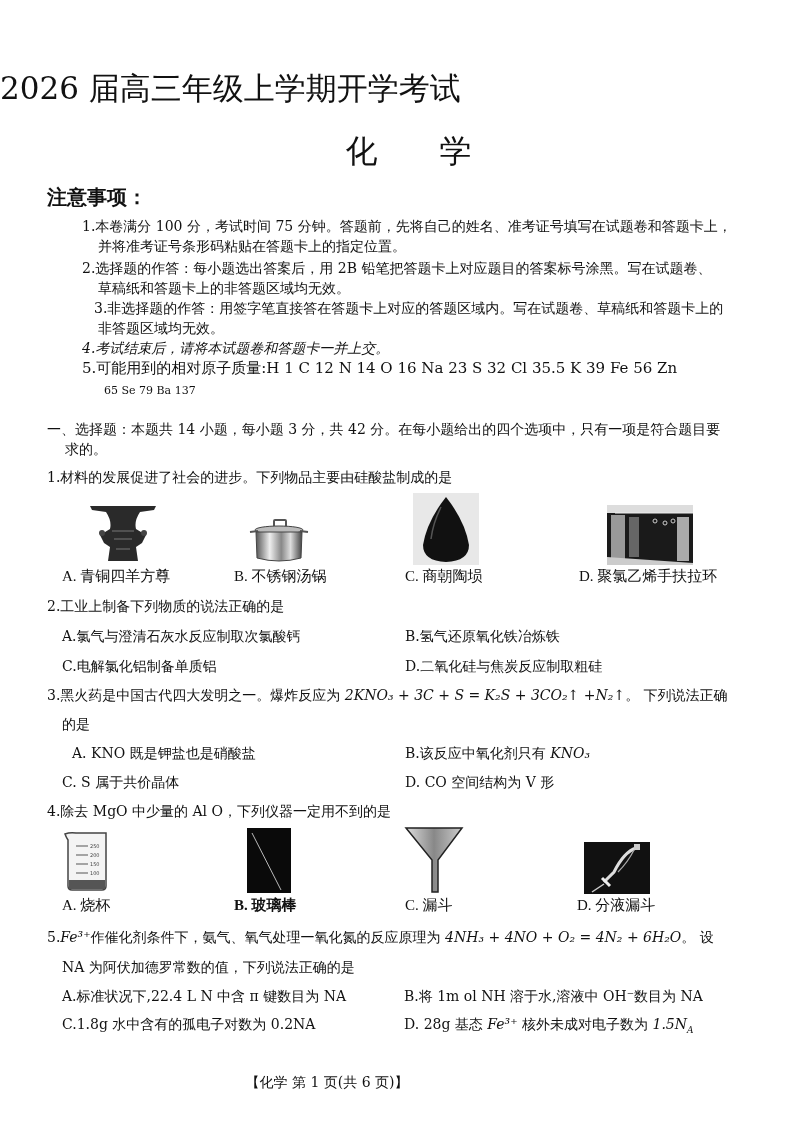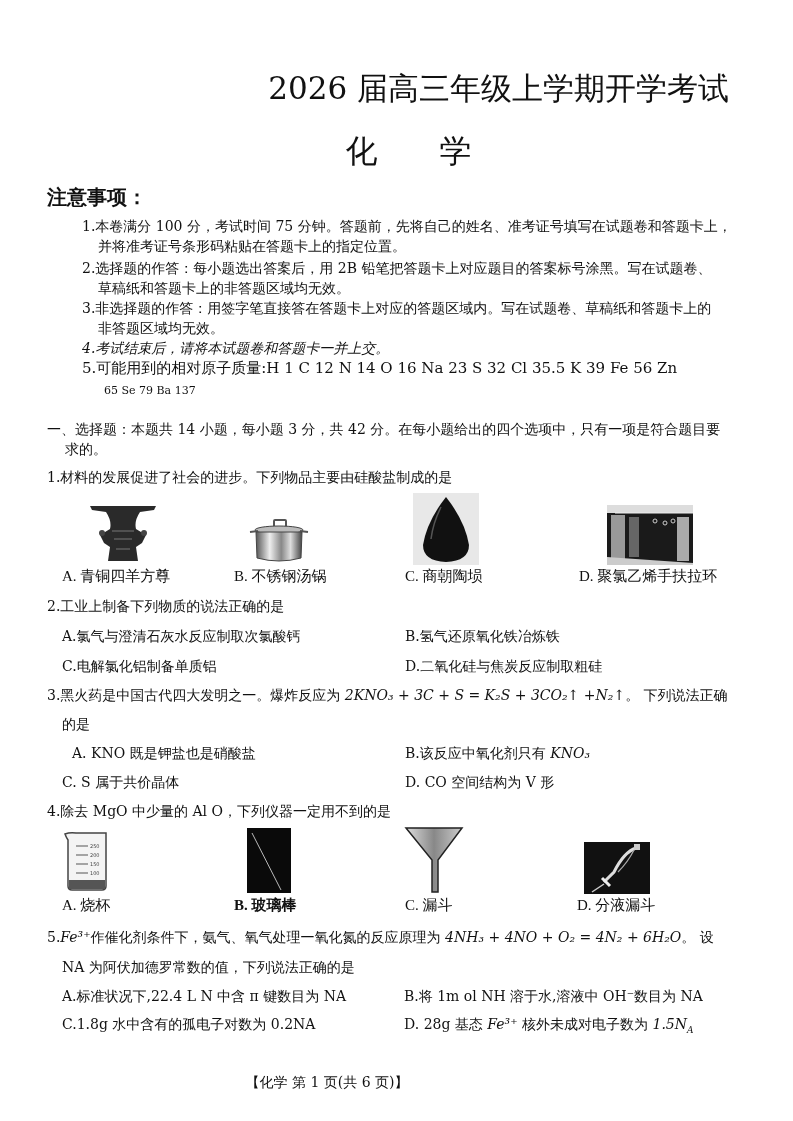--- a/index.html
+++ b/index.html
@@ -1,19 +1,19 @@
 <!DOCTYPE html>
 <html><head>
 <meta charset="utf-8">
 <style>
   html, body { margin: 0; padding: 0; background: #ffffff; }
   body { width: 793px; height: 1121px; position: relative; overflow: hidden;
          font-family: "DejaVu Serif", "Liberation Serif", serif; color: #111; }
   .abs { position: absolute; white-space: nowrap; }
-  .title { left: 0; width: 729px; top: 68px; text-align: right; font-size: 31px; letter-spacing: 0px; }
+  .title { left: 0; width: 729px; top: 68px; text-align: left; font-size: 31px; letter-spacing: 0px; }
   .subject { left: 0; width: 793px; top: 130px; text-align: center; font-size: 32px; font-weight: normal; word-spacing: 0; padding-left: 12px; }
   .subject span { display: inline-block; }
   .subject .gap { width: 62px; }
   .notice-h { left: 47px; top: 184px; font-size: 20px; font-weight: bold; }
   .line { font-size: 14px; line-height: 20px; }
   .sec { font-size: 14px; text-align: right; }
   .math { font-family: "DejaVu Serif", serif; font-style: italic; }
   sub, sup { font-size: 9px; }
   .img { position: absolute; }
   .cap { font-size: 15px; font-family: "Liberation Serif", serif; }
@@ -25,21 +25,21 @@
 <div class="abs title">2026 届高三年级上学期开学考试</div>
 <div class="abs subject">
   <span>化</span><span class="gap"></span><span>学</span>
 </div>
 
 <div class="abs notice-h">注意事项：</div>
 <div class="abs line" style="left:82px; top:216px;">1.本卷满分 100 分，考试时间 75 分钟。答题前，先将自己的姓名、准考证号填写在试题卷和答题卡上，</div>
 <div class="abs line" style="left:98px; top:236px;">并将准考证号条形码粘贴在答题卡上的指定位置。</div>
 <div class="abs line" style="left:82px; top:258px;">2.选择题的作答：每小题选出答案后，用 2B 铅笔把答题卡上对应题目的答案标号涂黑。写在试题卷、</div>
 <div class="abs line" style="left:98px; top:278px;">草稿纸和答题卡上的非答题区域均无效。</div>
-<div class="abs line" style="left:82px; top:298px;">3.非选择题的作答：用签字笔直接答在答题卡上对应的答题区域内。写在试题卷、草稿纸和答题卡上的</div>
+<div class="abs line" style="left:94px; top:298px;">3.非选择题的作答：用签字笔直接答在答题卡上对应的答题区域内。写在试题卷、草稿纸和答题卡上的</div>
 <div class="abs line" style="left:98px; top:318px;">非答题区域均无效。</div>
 <div class="abs line" style="left:82px; top:338px;font-style:italic;">4.考试结束后，请将本试题卷和答题卡一并上交。</div>
 <div class="abs line" style="left:82px; top:358px; font-size:15px;">5.可能用到的相对原子质量:H 1 C 12 N 14 O 16 Na 23 S 32 Cl 35.5 K 39 Fe 56  Zn</div>
 <div class="abs line" style="left:104px; top:381px; font-size:11px;">65 Se 79 Ba 137</div>
 
 <div class="abs sec" style="left:47px; top:421px;">一、选择题：本题共 14 小题，每小题 3 分，共 42 分。在每小题给出的四个选项中，只有一项是符合题目要</div>
 <div class="abs sec" style="left:65px; top:441px;">求的。</div>
 
 <div class="abs sec" style="left:47px; top:469px;">1.材料的发展促进了社会的进步。下列物品主要由硅酸盐制成的是</div>
 

